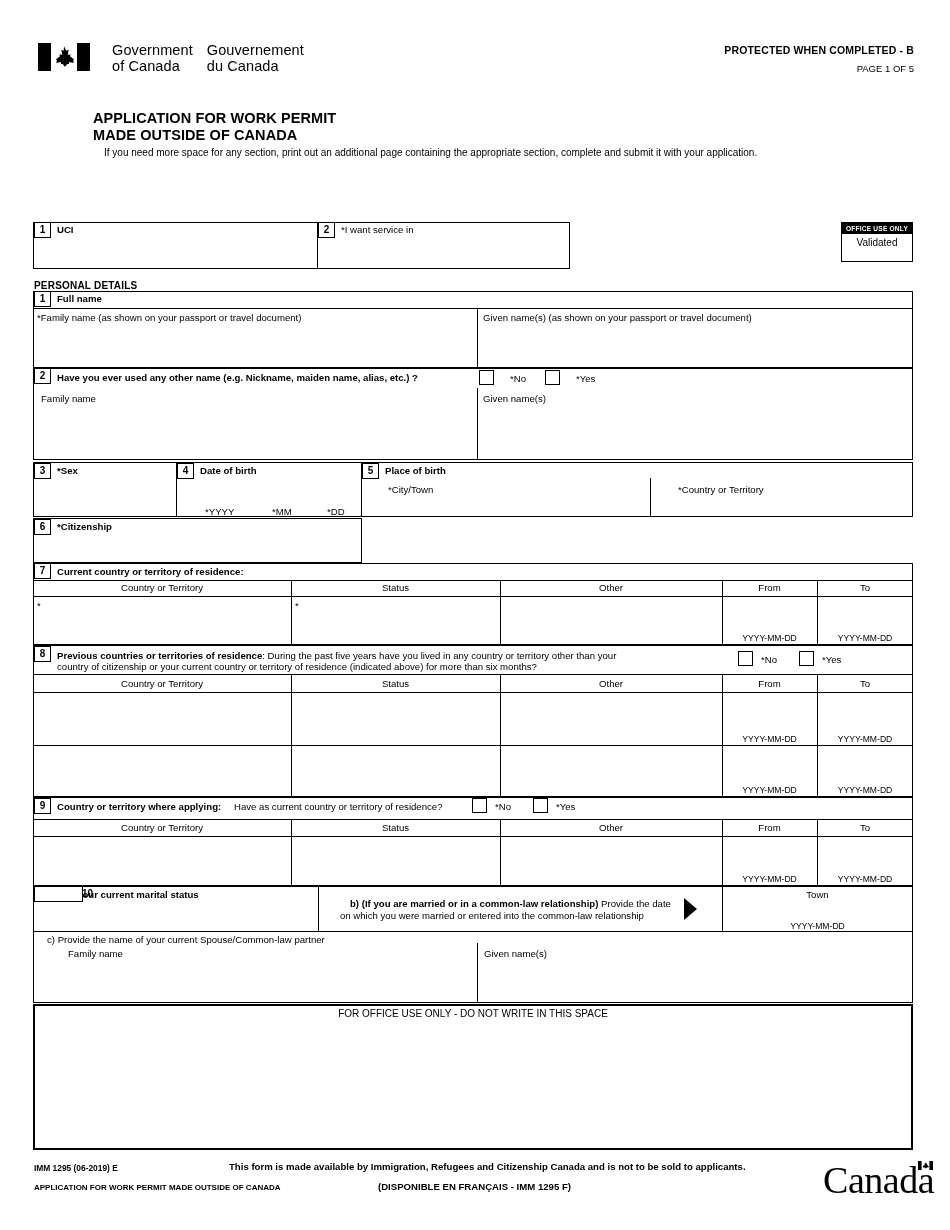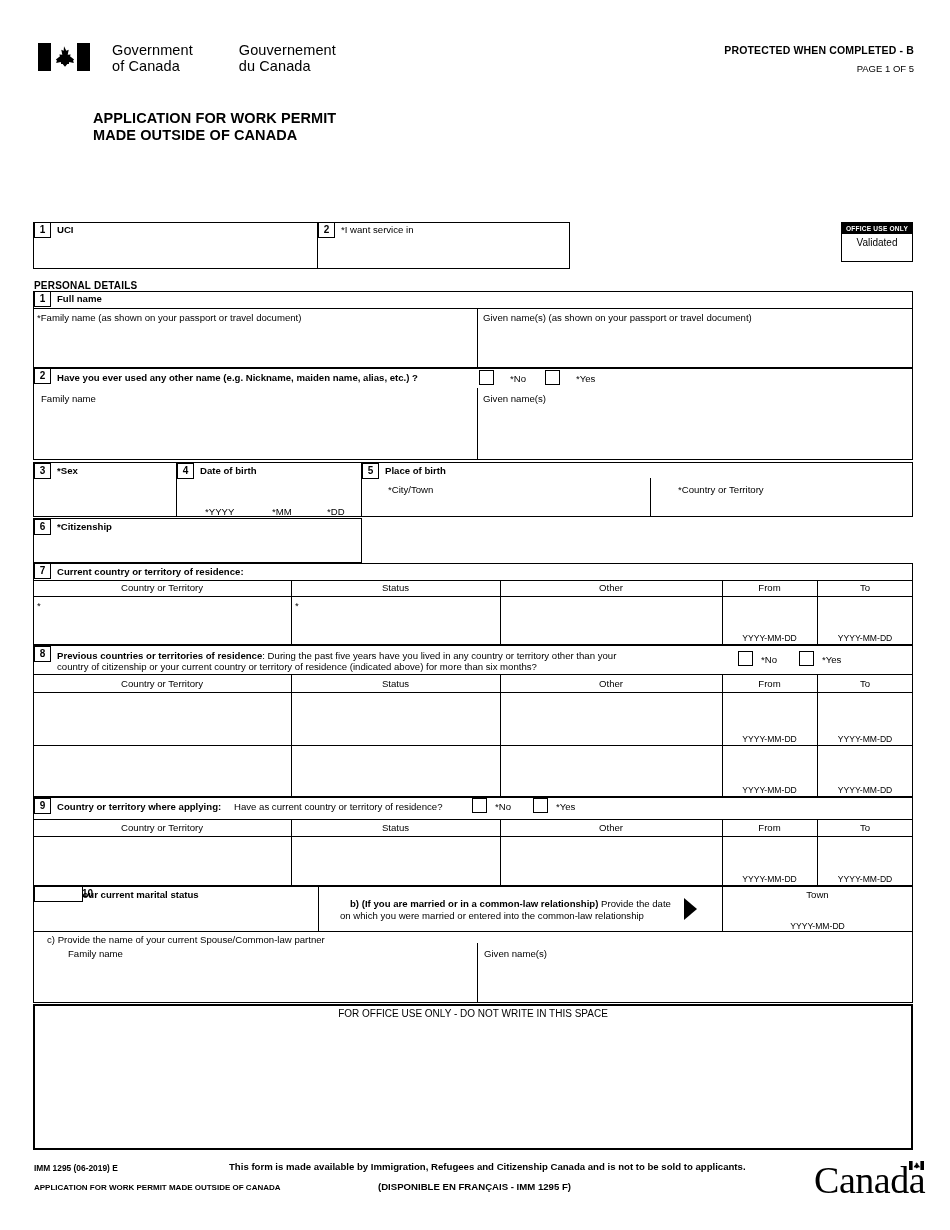--- a/index.html
+++ b/index.html
@@ -28,21 +28,21 @@
   }
   .hdr-wordmark {
     position: absolute; left: 112px; top: 43px;
     font-size: 14.5px; line-height: 15.5px;
     letter-spacing: .1px;
     white-space: nowrap;
   }
   .hdr-wordmark .col {
     display: inline-block; vertical-align: top;
   }
-  .hdr-wordmark .col.fr { margin-left: 46px; }
+  .hdr-wordmark .col.fr { margin-left: 14px; }
   .protected {
     position: absolute; right: 36px; top: 44px;
     font-size: 10.5px; font-weight: bold;
     letter-spacing: .15px;
     text-align: right; white-space: nowrap;
   }
   .pageof {
     position: absolute; right: 36px; top: 63px;
     font-size: 9.5px; text-align: right; white-space: nowrap;
   }
@@ -145,21 +145,21 @@
   }
   .foot-mid1 {
     position: absolute; left: 229px; top: 1161px;
     font-size: 9.6px; font-weight: bold; white-space: nowrap;
   }
   .foot-mid2 {
     position: absolute; left: 378px; top: 1181px;
     font-size: 9.6px; font-weight: bold; white-space: nowrap;
   }
   .canada-wm {
-    position: absolute; right: 25px; top: 1158px;
+    position: absolute; right: 16px; top: 1158px;
     font-family: "Liberation Serif", serif;
     font-size: 38px; font-weight: normal;
     letter-spacing: -0.5px;
     white-space: nowrap;
   }
   .canada-wm .flag {
     position: absolute; right: 1px; top: 3px;
     width: 15px; height: 9px;
   }
 </style>
@@ -184,20 +184,21 @@
       <span>Gouvernement</span><br>
       <span>du Canada</span>
     </span>
   </div>
 
   <div class="protected">PROTECTED WHEN COMPLETED - B</div>
   <div class="pageof">PAGE 1 OF 5</div>
 
   <div class="title1">APPLICATION FOR WORK PERMIT</div>
   <div class="title2">MADE OUTSIDE OF CANADA</div>
+  <div class="subtitle">If you need more space for any section, print out an additional page containing the appropriate section, complete and submit it with your application.</div>
 
   <div class="box" style="left:33px; top:222px; width:537px; height:47px;"></div>
   <div class="vline" style="left:317px; top:222px; height:47px;"></div>
 
   <div class="numbox" style="left:34px; top:222px; width:17px;">1</div>
   <div class="lbl b" style="left:57px; top:224px;">UCI</div>
   <div style="position:absolute; left:57px; top:239px; width:252px; height:27px;"></div>
 
   <div class="numbox" style="left:318px; top:222px; width:17px;">2</div>
   <div class="lbl" style="left:341px; top:224px;">*I want service in</div>

